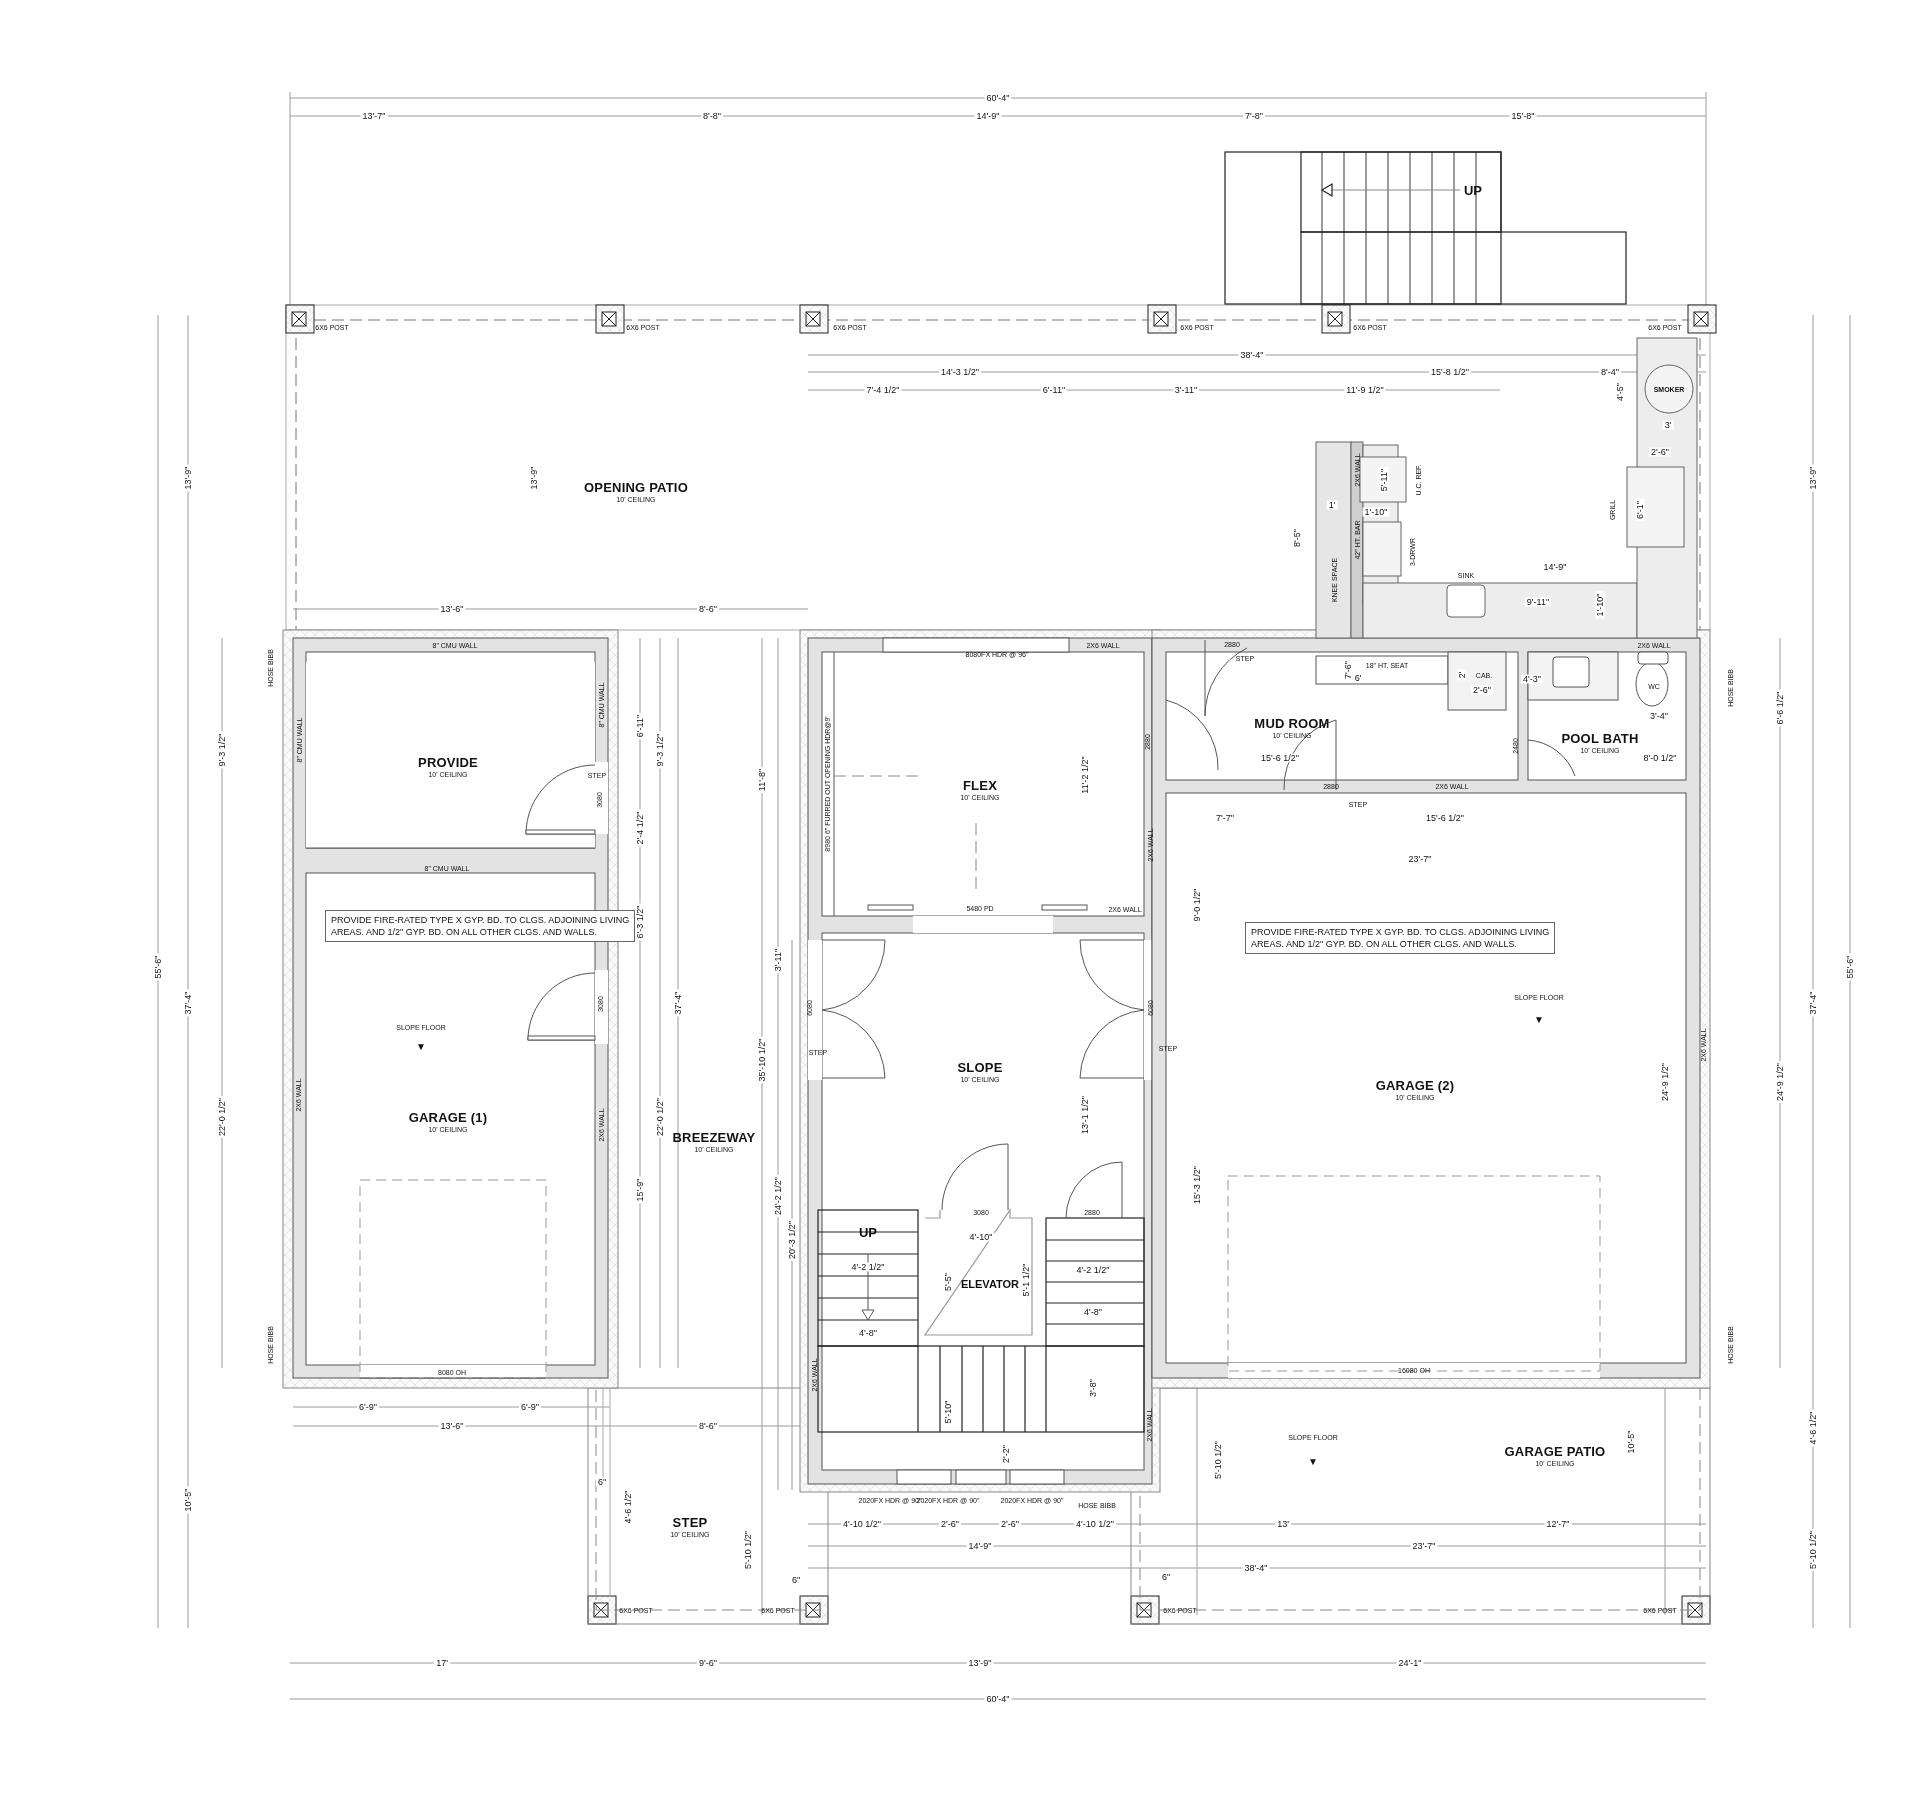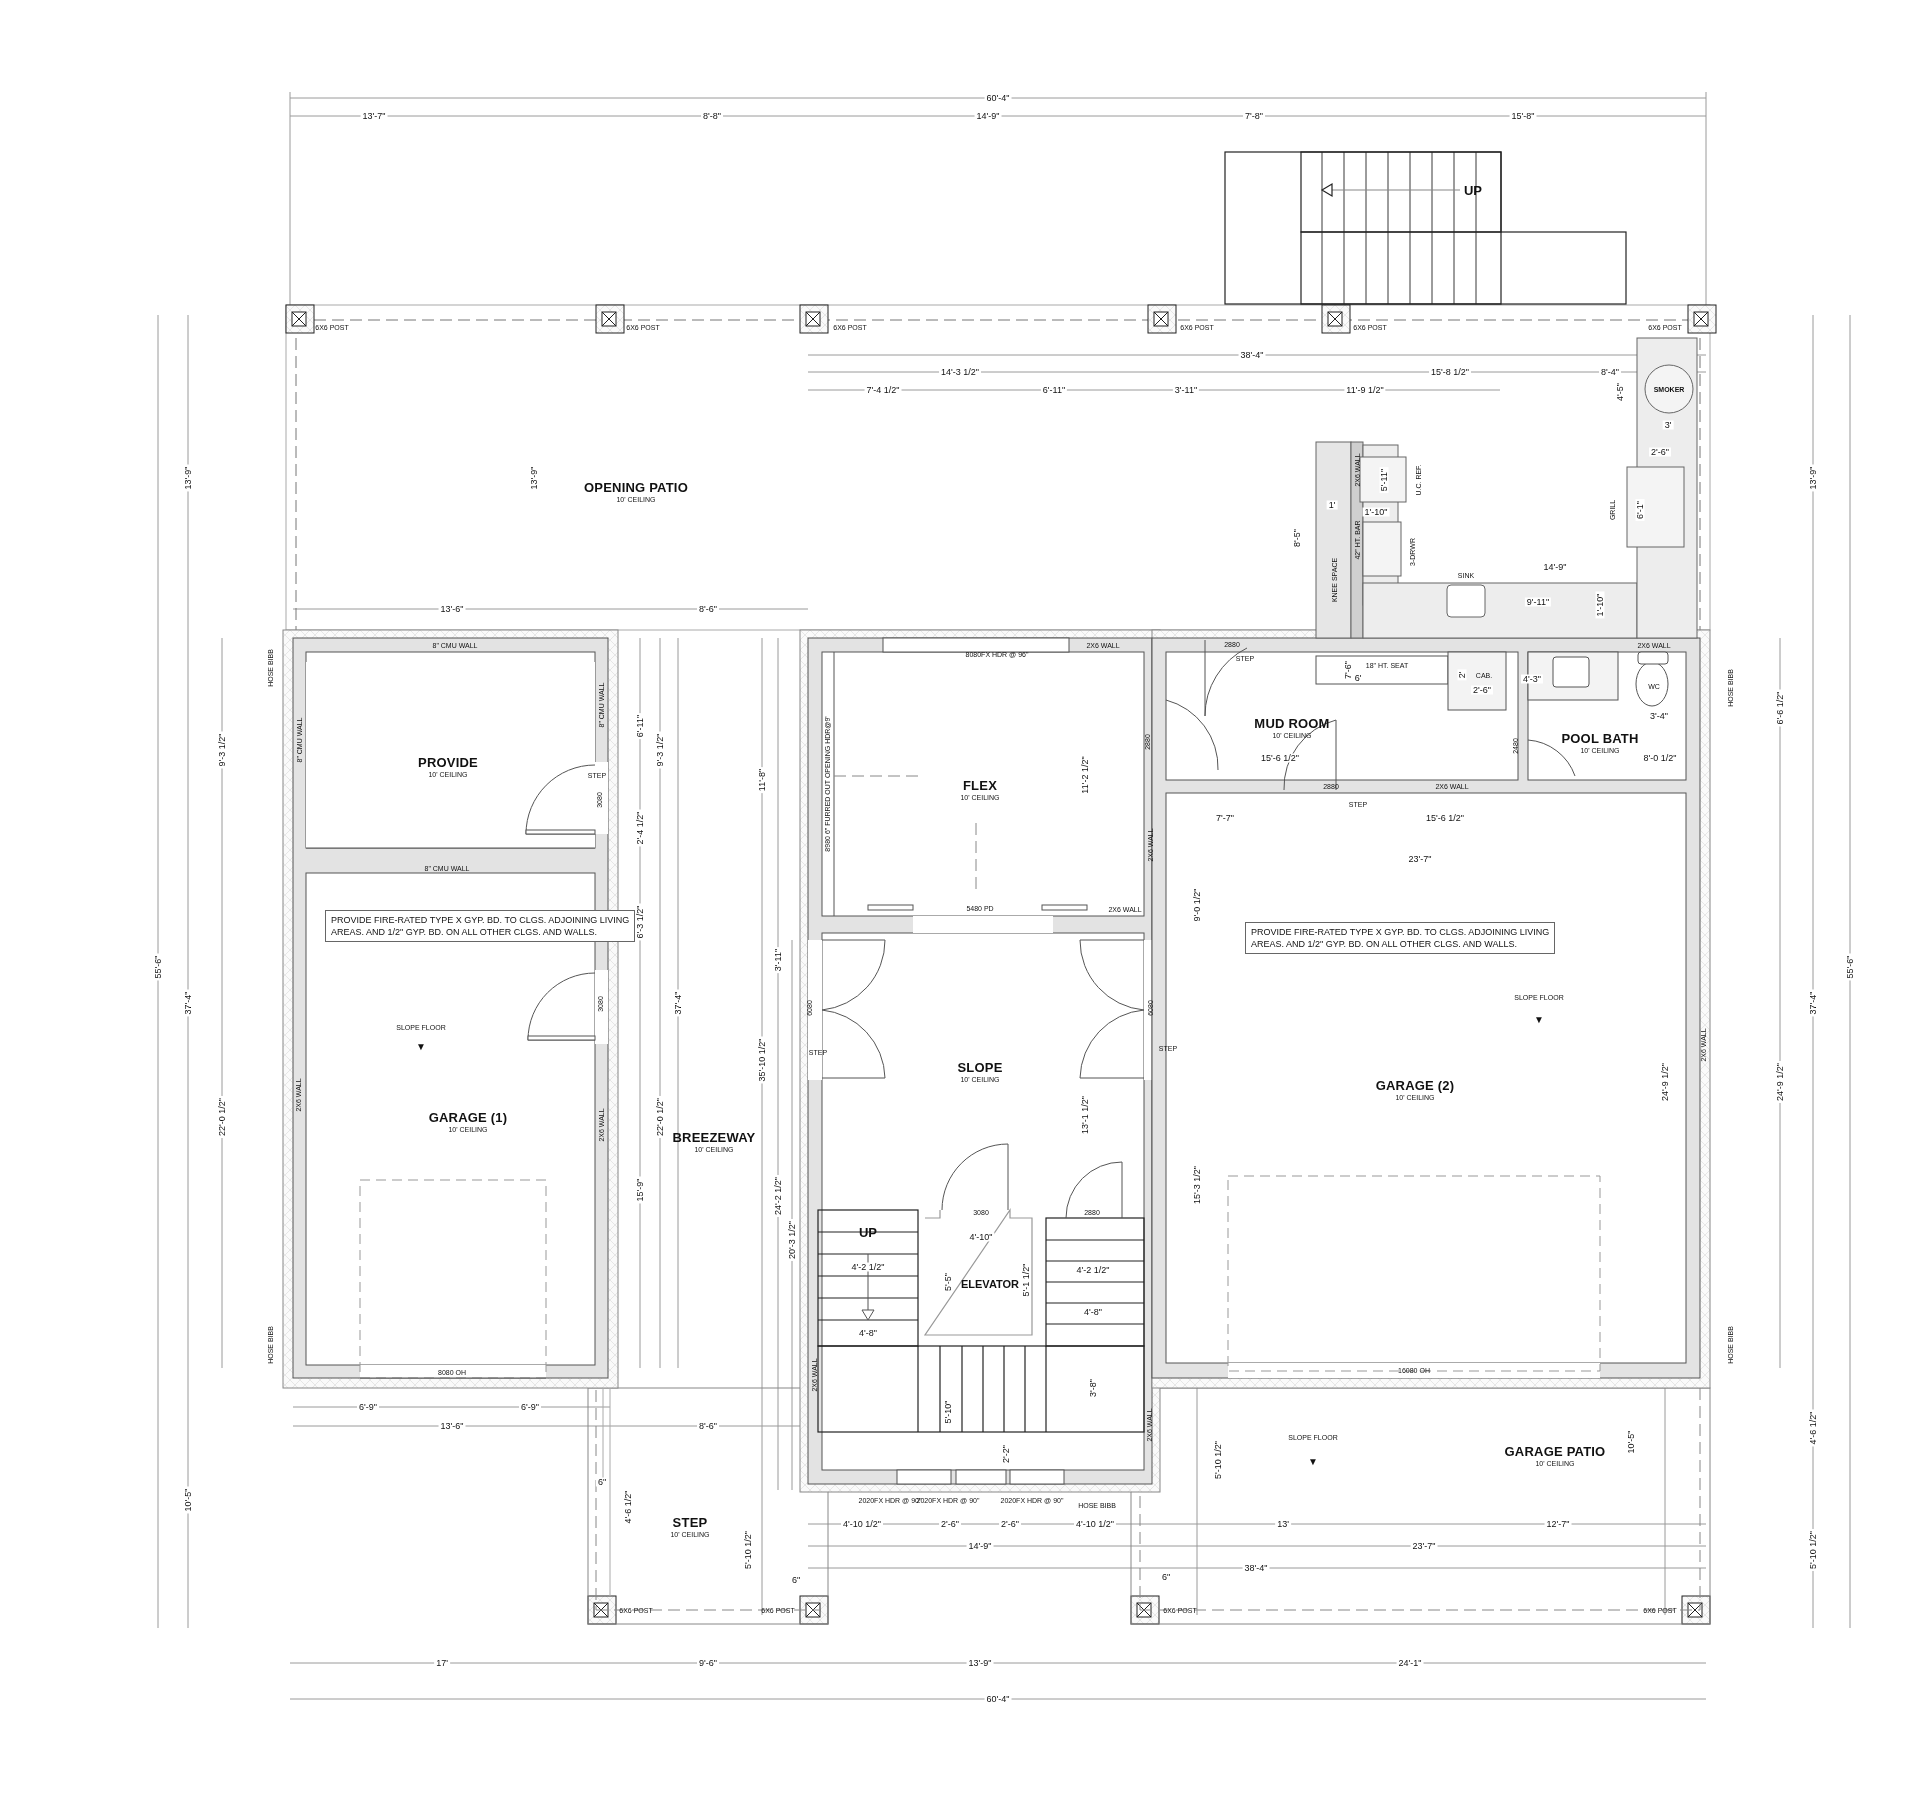--- a/index.html
+++ b/index.html
@@ -359,21 +359,21 @@
 <span class="lbl small vert" style="left:599px;top:800px">3080</span>
 <span class="lbl small vert" style="left:270px;top:668px">HOSE BIBB</span>
 <span class="lbl small vert" style="left:270px;top:1345px">HOSE BIBB</span>
 
 <div class="note" style="left:325px;top:910px">
   <div>PROVIDE FIRE-RATED TYPE X GYP. BD. TO CLGS. ADJOINING LIVING</div>
   <div>AREAS. AND 1/2" GYP. BD. ON ALL OTHER CLGS. AND WALLS.</div>
 </div>
 <span class="lbl small" style="left:421px;top:1027px">SLOPE FLOOR</span>
 <span class="lbl" style="left:421px;top:1047px;font-size:10px">▼</span>
-<div class="lbl stack" style="left:468px;top:1122px">
+<div class="lbl stack" style="left:448px;top:1122px">
   <span class="room">GARAGE (1)</span>
   <span class="ceil">10' CEILING</span>
 </div>
 <span class="lbl small vert" style="left:298px;top:1095px">2X6 WALL</span>
 <span class="lbl small vert" style="left:601px;top:1125px">2X6 WALL</span>
 <span class="lbl small vert" style="left:600px;top:1004px">3080</span>
 <span class="lbl small" style="left:452px;top:1372px">8080 OH</span>
 <span class="lbl dim" style="left:368px;top:1407px">6'-9"</span>
 <span class="lbl dim" style="left:530px;top:1407px">6'-9"</span>
 <span class="lbl dim" style="left:452px;top:1426px">13'-6"</span>

